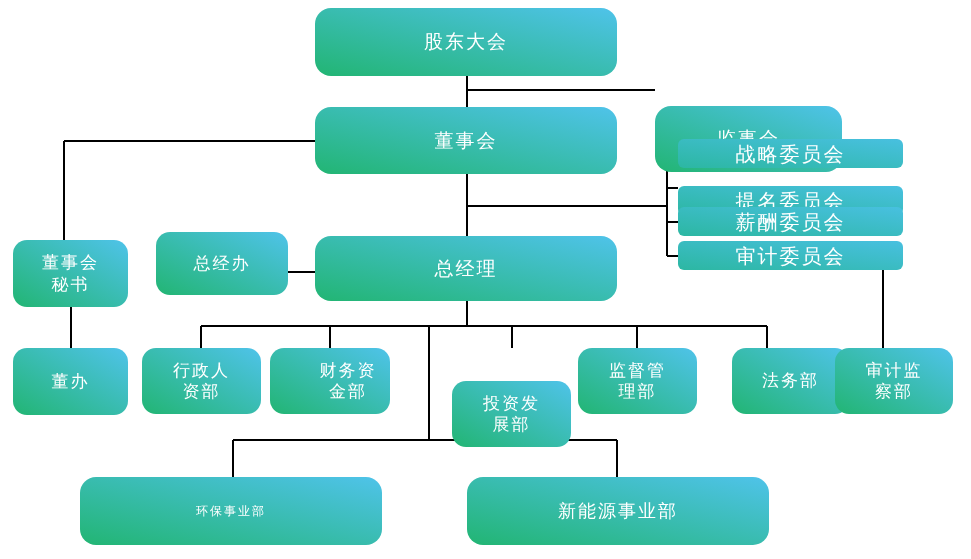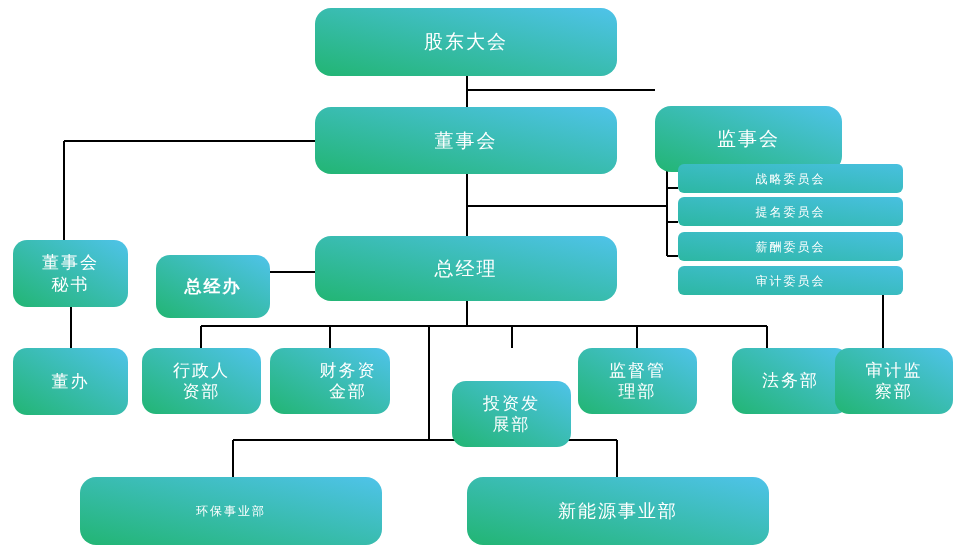--- a/index.html
+++ b/index.html
@@ -18,32 +18,32 @@
     text-align:center;
     white-space:pre-line;
     letter-spacing:2px;
     line-height:1.25;
     box-sizing:border-box;
   }
   .grad-main{background:linear-gradient(to top right,#22b573,#4fc3ea);}
   .grad-committee{background:linear-gradient(to top right,#2cb7a2,#48c0e0);}
   .big{font-size:19px;border-radius:16px;}
   .small{font-size:17px;border-radius:14px;}
-  .committee{font-size:12px;border-radius:6px;line-height:1;margin-top:25px;}
+  .committee{font-size:20px;border-radius:6px;line-height:1;}
 
   
   #n-shareholders{left:315px;top:8px;width:302px;height:68px;}
   #n-supervisory{left:655px;top:58px;width:187px;height:66px;margin-top:48px;}
   #n-board{left:315px;top:107px;width:302px;height:67px;}
   #n-committee-strategy{left:678px;top:139px;width:225px;height:29px;}
-  #n-committee-nomination{left:678px;top:172px;width:225px;height:29px;}
+  #n-committee-nomination{left:678px;top:186px;width:225px;height:29px;}
   #n-committee-remuneration{left:678px;top:207px;width:225px;height:29px;text-align:center;}
   #n-committee-audit{left:678px;top:241px;width:225px;height:29px;}
   #n-board-secretary{left:13px;top:240px;width:115px;height:67px;}
-  #n-gm-office{left:156px;top:255px;width:114px;height:63px;font-weight:bold;}
+  #n-gm-office{left:156px;top:232px;width:132px;height:63px;}
   #n-general-manager{left:315px;top:236px;width:302px;height:65px;}
   #n-board-office{left:13px;top:348px;width:115px;height:67px;}
   #n-dept-admin-hr{left:142px;top:348px;width:119px;height:66px;}
   #n-dept-finance{left:270px;top:348px;width:120px;height:66px;padding-left:36px;}
   #n-dept-investment{left:452px;top:348px;width:119px;height:66px;margin-top:33px;}
   #n-dept-supervision{left:578px;top:348px;width:119px;height:66px;}
   #n-dept-legal{left:732px;top:348px;width:117px;height:66px;}
   #n-dept-audit{left:835px;top:348px;width:118px;height:66px;}
   #n-div-environment{left:80px;top:477px;width:302px;height:68px;font-size:12px;}
   #n-div-new-energy{left:467px;top:477px;width:302px;height:68px;font-size:18px;}

